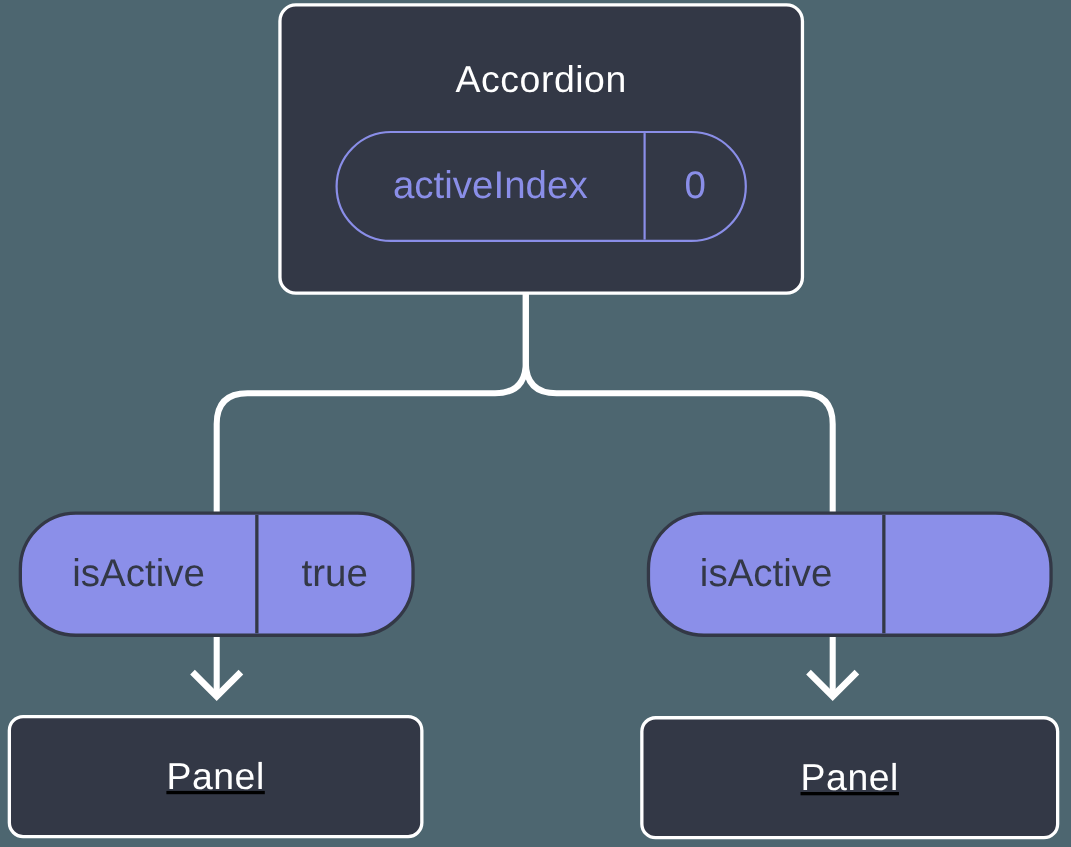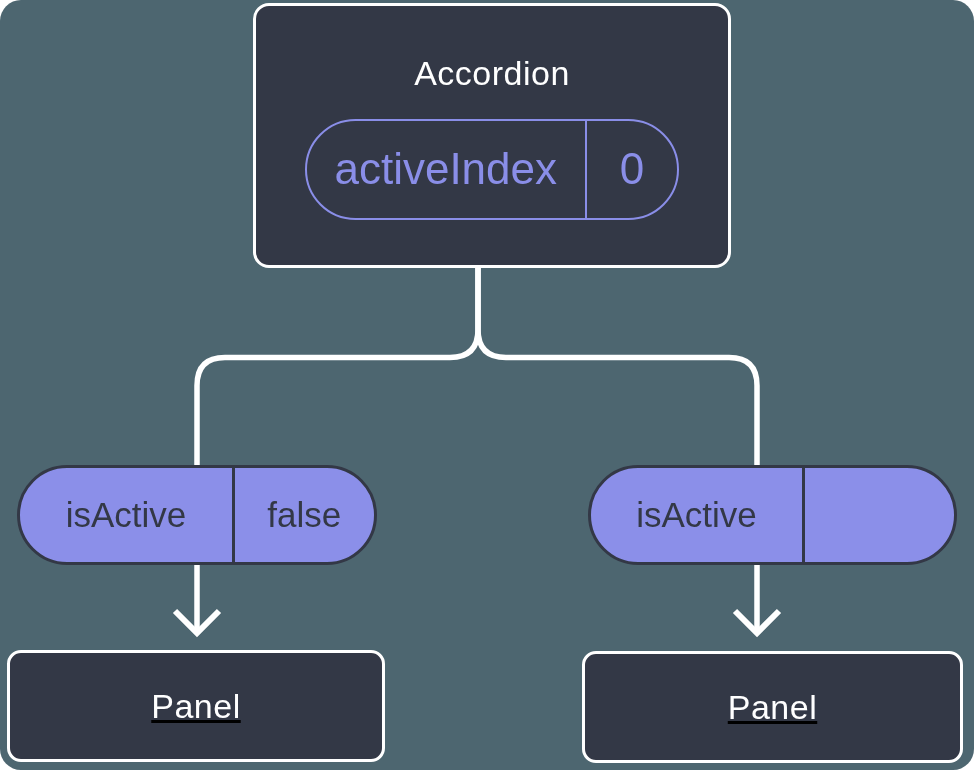--- a/index.html
+++ b/index.html
@@ -6,21 +6,20 @@
     margin: 0;
     padding: 0;
     font-family: "Liberation Sans", sans-serif;
   }
   .canvas {
     position: relative;
     width: 974px;
     height: 770px;
     background: var(--background, #4D6670);
     overflow: hidden;
-    border-radius: 21px;
   }
   .connectors {
     position: absolute;
     left: 0;
     top: 0;
     width: 974px;
     height: 770px;
   }
   .node {
     position: absolute;
@@ -53,42 +52,42 @@
     display: flex;
     align-items: stretch;
     border-radius: 52px;
     overflow: hidden;
   }
   .state-pill {
     width: 374px;
     height: 101px;
     border: 2.5px solid var(--accent, #8A8EE8);
     color: var(--accent, #8A8EE8);
-    font-size: 44px;
+    font-size: 35px;
     text-align: center;
   }
   .state-pill .pill-key {
     flex: 1;
     display: flex;
     align-items: center;
     justify-content: center;
   }
   .state-pill .pill-divider {
     width: 2.5px;
     background: var(--accent, #8A8EE8);
   }
   .state-pill .pill-value {
     width: 90px;
     display: flex;
     align-items: center;
     justify-content: center;
   }
   .prop-pill {
     position: absolute;
-    height: 100px;
+    height: 114px;
     background: var(--accent-fill, #8B8FE9);
     border: 3px solid var(--node-fill, #333846);
     color: var(--accent-text-dark, #333846);
     font-size: 35px;
   }
   .prop-pill .pill-key {
     display: flex;
     align-items: center;
     justify-content: center;
   }
@@ -151,21 +150,21 @@
     <div class="pill state-pill">
       <span class="pill-key">activeIndex</span>
       <span class="pill-divider"></span>
       <span class="pill-value">0</span>
     </div>
   </div>
 
   <div class="pill prop-pill prop-pill-left">
     <span class="pill-key">isActive</span>
     <span class="pill-divider"></span>
-    <span class="pill-value">false</span>
+    <span class="pill-value">true</span>
   </div>
 
   <div class="pill prop-pill prop-pill-right">
     <span class="pill-key">isActive</span>
     <span class="pill-divider"></span>
   </div>
 
   <div class="node panel-node panel-node-left">
     <div class="node-title">Panel</div>
   </div>

